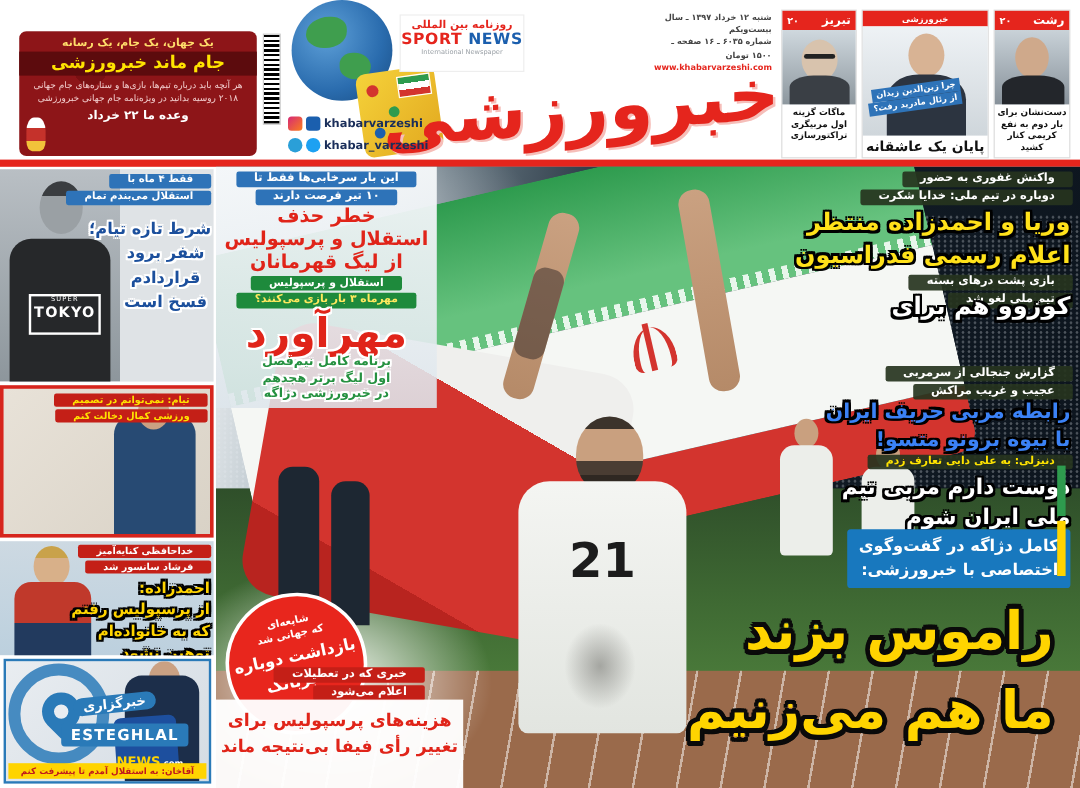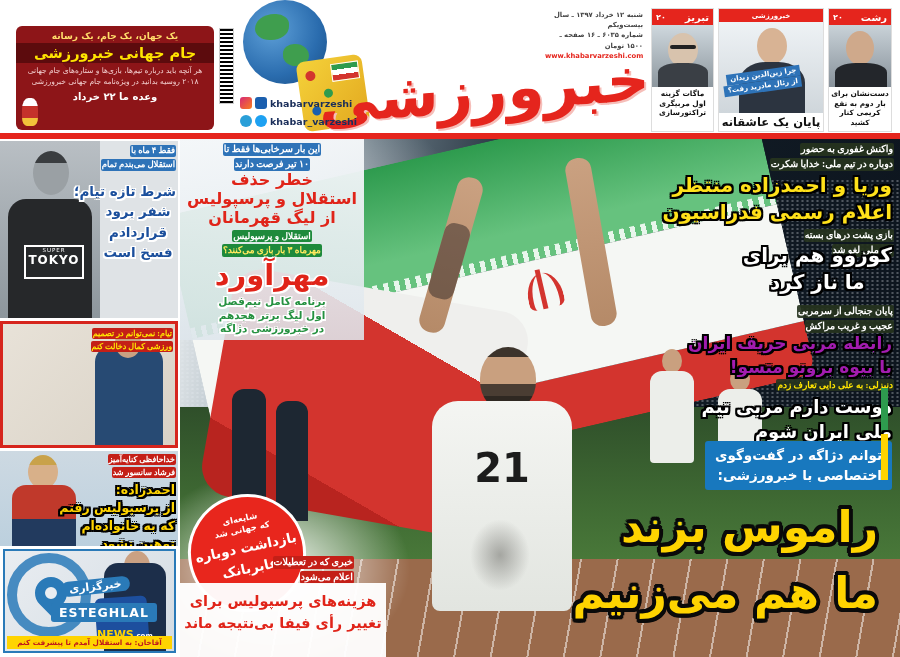--- a/index.html
+++ b/index.html
@@ -6,21 +6,21 @@
   .page{position:relative;width:900px;height:657px;background:#fff;overflow:hidden;
         font-family:"DejaVu Sans",sans-serif;margin:0 auto;}
   .abs{position:absolute;}
   .b{font-weight:bold;}
   .rtl{direction:rtl;}
   .nw{white-space:nowrap;}
   .ctr{text-align:center;}
   .rgt{text-align:right;}
   
   .strips .ln{line-height:1.15;margin-bottom:2px;}
-  .strips span{display:inline-block;padding:1px 1px;border-radius:2px;font-weight:bold;font-family:Liberation Serif, serif;}
+  .strips span{display:inline-block;padding:1px 15px;border-radius:2px;font-weight:bold;}
   .blue-s span{background:#2e73b8;color:#fff;}
   .red-s  span{background:#c41f17;color:#fff;}
   .red-sy span{background:#c41f17;color:#ffe400;}
   .green-s span{background:#1e8a3c;color:#fff;}
   .dark-s span{background:rgba(38,52,30,.92);color:#fff;}
   .dark-sy span{background:rgba(38,52,30,.92);color:#ffe400;}
   
   .oB{text-shadow:-2px -2px 0 #000,2px -2px 0 #000,-2px 2px 0 #000,2px 2px 0 #000,-2px 0 0 #000,2px 0 0 #000,0 -2px 0 #000,0 2px 0 #000;}
   .oB2{text-shadow:-3px -3px 0 #0a0a0a,3px -3px 0 #0a0a0a,-3px 3px 0 #0a0a0a,3px 3px 0 #0a0a0a,-4px 0 0 #0a0a0a,4px 0 0 #0a0a0a,0 -4px 0 #0a0a0a,0 4px 0 #0a0a0a,-2px 4px 0 #0a0a0a,2px 4px 0 #0a0a0a,-2px -4px 0 #0a0a0a,2px -4px 0 #0a0a0a;}
   .oW{text-shadow:-1.5px -1.5px 0 #fff,1.5px -1.5px 0 #fff,-1.5px 1.5px 0 #fff,1.5px 1.5px 0 #fff,-1.5px 0 0 #fff,1.5px 0 0 #fff,0 -1.5px 0 #fff,0 1.5px 0 #fff;}
@@ -97,31 +97,31 @@
   .jersey .cheetah{position:absolute;left:38px;top:118px;width:60px;height:72px;background:radial-gradient(rgba(110,110,105,.55),rgba(0,0,0,0) 70%);}
   .mate{position:absolute;}
   .mate .mt{background:#eceeea;border-radius:12px 12px 4px 4px;}
   .suit{position:absolute;background:#1d2732;border-radius:12px 12px 0 0;}
   .credit-g{right:12px;top:388px;width:7px;height:42px;background:#2e9b4e;}
   .credit-y{right:12px;top:434px;width:7px;height:46px;background:#ffd400;}
   
   .bk1{left:180px;top:139px;width:184px;height:201px;background:linear-gradient(180deg,rgba(244,247,249,.97),rgba(222,230,236,.88));}
   .bk2{left:180px;top:583px;width:206px;height:74px;background:rgba(255,255,255,.96);}
   .c-head1{color:#e02419;font-size:16px;line-height:1.2;}
-  .c-head2{color:#e02419;font-size:29px;}
+  .c-head2{color:#e02419;font-size:34px;}
   .c-sub{color:#259140;font-size:10.5px;line-height:1.3;}
   .c-head3{color:#e02419;font-size:14.5px;line-height:1.55;}
   .circle-badge{left:188px;top:494px;width:118px;height:118px;border-radius:50%;background:#e8261d;border:3px solid #fff;
                 transform:rotate(-12deg);color:#fff;text-align:center;box-sizing:border-box;padding-top:16px;}
   .circle-badge .s{font-size:8.5px;line-height:1.3;font-weight:bold;}
   .circle-badge .m{font-size:13.5px;line-height:1.35;font-weight:bold;margin-top:3px;}
   
   .r-head-y{color:#ffe11a;font-size:20px;line-height:1.35;}
   .r-head-w{color:#fff;font-size:20px;line-height:1.35;}
-  .r-head-y2{color:#a21caf;font-size:17px;line-height:1.4;}
+  .r-head-y2{color:#3b82f6;font-size:17px;line-height:1.4;}
   .r-head-w2{color:#fff;font-size:18px;line-height:1.4;}
   .intro-box{background:#1878be;color:#fff;font-weight:bold;font-size:13.5px;line-height:1.5;padding:4px 10px;border-radius:3px;}
   .mainline{color:#ffd400;font-size:44px;font-weight:bold;line-height:1.5;}
   
   .item1{left:0;top:141px;width:178px;height:177px;background:#dfe3e6;overflow:hidden;}
   .bw-pic{position:absolute;left:0;top:0;width:100px;height:177px;background:linear-gradient(180deg,#b9bfc4,#8d969c);}
   .bw-torso{position:absolute;left:8px;top:58px;width:84px;height:120px;background:#26282a;border-radius:18px 18px 0 0;}
   .bw-head{position:absolute;left:33px;top:10px;width:36px;height:44px;border-radius:50%;background:linear-gradient(180deg,#3a3d40 0 28%,#9aa0a4 28%);}
   .tokyo-box{position:absolute;left:16px;top:46px;width:56px;height:30px;border:2px solid #fff;color:#fff;text-align:center;}
   .tokyo-box .sm{font-size:5.5px;letter-spacing:1px;} .tokyo-box .lg{font-size:12px;font-weight:bold;letter-spacing:1px;}
@@ -147,40 +147,45 @@
   .es-news .n{color:#ffd400;font-size:11px;} .es-news .d{color:#fff;font-size:7px;}
   .es-cap{position:absolute;left:2px;right:2px;bottom:2px;height:13px;background:#ffd400;color:#c0181c;font-weight:bold;font-size:7.3px;text-align:center;line-height:13px;}
 </style>
 </head>
 <body>
 
 <div class="page">
 
   <div class="abs promo ctr rtl">
     <div class="tag b">یک جهان، یک جام، یک رسانه</div>
-    <div class="ttl b">جام جهانی خبرورزشی</div>
+    <div class="ttl b">جام ماند خبرورزشی</div>
     <div class="bdy">هر آنچه باید درباره تیم‌ها، بازی‌ها و ستاره‌های جام جهانی ۲۰۱۸ روسیه بدانید در ویژه‌نامه جام جهانی خبرورزشی</div>
     <div class="ftr b">وعده ما ۲۲ خرداد</div>
     <div class="abs trophy"></div>
   </div>
 
   <div class="abs barcode"></div>
 
   <div class="abs globe">
     <div class="land1"></div>
     <div class="land2"></div>
   </div>
 
   <div class="abs picto">
     <i style="left:8px;top:10px;width:10px;height:10px;background:#d3342e;"></i>
     <i style="left:24px;top:30px;width:9px;height:9px;background:#2e9b4e;"></i>
     <i style="left:10px;top:46px;width:9px;height:9px;background:#1b5fae;"></i>
     <span class="flagchip"></span>
   </div>
 
+  <div class="abs sportnews">
+    <div class="fa rtl">روزنامه بین المللی</div>
+    <div class="en"><span class="sp">SPORT</span> <span class="nw2">NEWS</span></div>
+    <div class="sub">International Newspaper</div>
+  </div>
 
   <div class="abs biglogo rtl nw">خبرورزشی</div>
 
   <div class="abs socrow" style="top:95px;">
     <span class="soc ig"></span>
     <span class="soc fb"></span>
     <span class="hdl">khabarvarzeshi</span>
   </div>
   <div class="abs socrow" style="top:113px;">
     <span class="soc tg"></span>
@@ -331,42 +336,41 @@
     <div class="nw">وریا و احمدزاده منتظر</div>
     <div class="nw">اعلام رسمی فدراسیون</div>
   </div>
 
   <div class="abs strips dark-s rtl rgt" style="right:6px;top:229px;font-size:9.5px;">
     <div class="ln"><span>بازی پشت درهای بسته</span></div>
     <div class="ln"><span>تیم ملی لغو شد</span></div>
   </div>
   <div class="abs r-head-w b rtl rgt oB" style="right:8px;top:242px;text-align:center;">
     <div class="nw">کوزوو هم برای</div>
-    <div class="nw">ما ناز کرد</div>
   </div>
 
   <div class="abs strips dark-s rtl rgt" style="right:6px;top:305px;font-size:9.5px;">
-    <div class="ln"><span>پایان جنجالی از سرمربی</span></div>
+    <div class="ln"><span>گزارش جنجالی از سرمربی</span></div>
     <div class="ln"><span>عجیب و غریب مراکش</span></div>
   </div>
   <div class="abs r-head-y2 b rtl rgt oB" style="right:8px;top:332px;">
     <div class="nw">رابطه مربی حریف ایران</div>
     <div class="nw">با بیوه برونو متسو!</div>
   </div>
 
   <div class="abs strips dark-sy rtl rgt" style="right:6px;top:379px;font-size:9px;">
     <div class="ln"><span>دنیزلی: به علی دایی تعارف زدم</span></div>
   </div>
   <div class="abs r-head-w2 b rtl rgt oB" style="right:8px;top:394px;">
     <div class="nw">دوست دارم مربی تیم</div>
     <div class="nw">ملی ایران شوم</div>
   </div>
 
   <div class="abs intro-box rtl rgt" style="right:8px;top:441px;">
-    <div class="nw">توانم دژاگه در گفت‌وگوی</div>
+    <div class="nw">کامل دژاگه در گفت‌وگوی</div>
     <div class="nw">اختصاصی با خبرورزشی:</div>
   </div>
 
   <div class="abs mainline rtl rgt oB2" style="right:22px;top:494px;">
     <div class="nw">راموس بزند</div>
     <div class="nw">ما هم می‌زنیم</div>
   </div>
 
   <div class="abs credit-g"></div>
   <div class="abs credit-y"></div>

